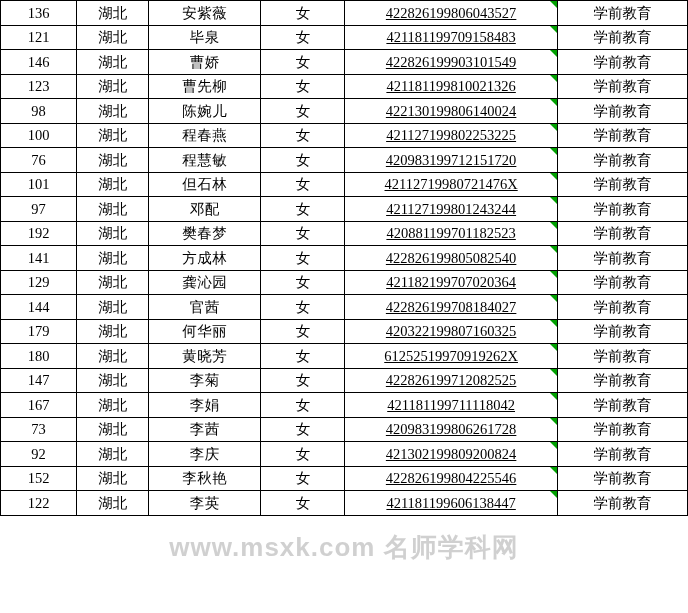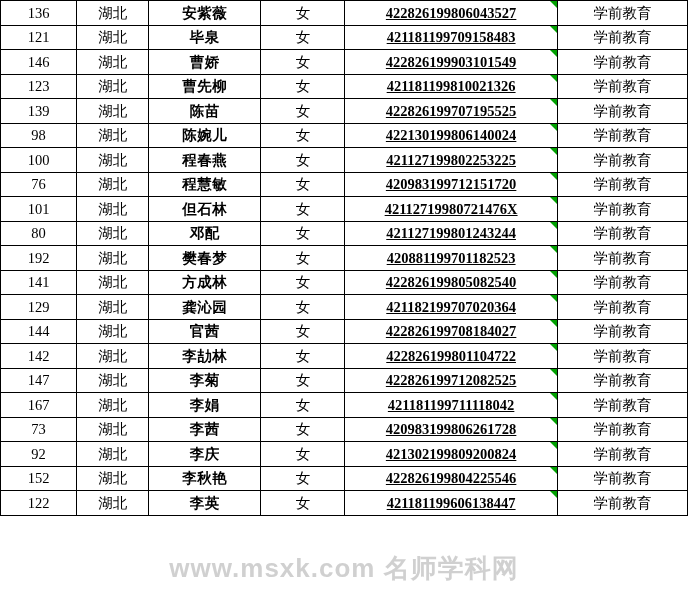--- a/index.html
+++ b/index.html
@@ -38,27 +38,25 @@
   }
   col.c-id    { width: 76px; }
   col.c-prov  { width: 72px; }
   col.c-name  { width: 112px; }
   col.c-sex   { width: 84px; }
   col.c-idno  { width: 212px; }
   col.c-major { width: 130px; }
 
   td.name-cell {
     letter-spacing: 0.5px;
-    font-weight: bold;
   }
   td.idno-cell {
     position: relative;
     font-family: "Liberation Serif", "DejaVu Serif", serif;
     font-size: 14.5px;
-    font-weight: bold;
   }
   td.idno-cell .idno-text {
     text-decoration: underline;
     text-underline-offset: 1px;
   }
   
   td.idno-cell .comment-flag {
     position: absolute;
     top: 0;
     right: 0;
@@ -70,21 +68,21 @@
   .watermark {
     position: absolute;
     left: 0;
     top: 0;
     width: 688px;
     height: 613px;
     pointer-events: none;
     display: flex;
     align-items: flex-end;
     justify-content: center;
-    padding-bottom: 27px;
+    padding-bottom: 48px;
     box-sizing: border-box;
   }
   .watermark span {
     font-family: "Liberation Sans", "DejaVu Sans", sans-serif;
     font-size: 26px;
     font-weight: bold;
     color: rgba(150, 150, 150, 0.45);
     letter-spacing: 1px;
     white-space: nowrap;
   }
@@ -129,28 +127,20 @@
         </tr>
         <tr>
           <td class="">123</td>
           <td class="">湖北</td>
           <td class="name-cell">曹先柳</td>
           <td class="">女</td>
           <td class="idno-cell"><span class="idno-text">421181199810021326</span><span class="comment-flag"></span></td>
           <td class="">学前教育</td>
         </tr>
         <tr>
-          <td class="">139</td>
-          <td class="">湖北</td>
-          <td class="name-cell">陈苗</td>
-          <td class="">女</td>
-          <td class="idno-cell"><span class="idno-text">422826199707195525</span><span class="comment-flag"></span></td>
-          <td class="">学前教育</td>
-        </tr>
-        <tr>
           <td class="">98</td>
           <td class="">湖北</td>
           <td class="name-cell">陈婉儿</td>
           <td class="">女</td>
           <td class="idno-cell"><span class="idno-text">422130199806140024</span><span class="comment-flag"></span></td>
           <td class="">学前教育</td>
         </tr>
         <tr>
           <td class="">100</td>
           <td class="">湖北</td>
@@ -169,21 +159,21 @@
         </tr>
         <tr>
           <td class="">101</td>
           <td class="">湖北</td>
           <td class="name-cell">但石林</td>
           <td class="">女</td>
           <td class="idno-cell"><span class="idno-text">42112719980721476X</span><span class="comment-flag"></span></td>
           <td class="">学前教育</td>
         </tr>
         <tr>
-          <td class="">80</td>
+          <td class="">97</td>
           <td class="">湖北</td>
           <td class="name-cell">邓配</td>
           <td class="">女</td>
           <td class="idno-cell"><span class="idno-text">421127199801243244</span><span class="comment-flag"></span></td>
           <td class="">学前教育</td>
         </tr>
         <tr>
           <td class="">192</td>
           <td class="">湖北</td>
           <td class="name-cell">樊春梦</td>
@@ -209,25 +199,33 @@
         </tr>
         <tr>
           <td class="">144</td>
           <td class="">湖北</td>
           <td class="name-cell">官茜</td>
           <td class="">女</td>
           <td class="idno-cell"><span class="idno-text">422826199708184027</span><span class="comment-flag"></span></td>
           <td class="">学前教育</td>
         </tr>
         <tr>
-          <td class="">142</td>
-          <td class="">湖北</td>
-          <td class="name-cell">李劼林</td>
-          <td class="">女</td>
-          <td class="idno-cell"><span class="idno-text">422826199801104722</span><span class="comment-flag"></span></td>
+          <td class="">179</td>
+          <td class="">湖北</td>
+          <td class="name-cell">何华丽</td>
+          <td class="">女</td>
+          <td class="idno-cell"><span class="idno-text">420322199807160325</span><span class="comment-flag"></span></td>
+          <td class="">学前教育</td>
+        </tr>
+        <tr>
+          <td class="">180</td>
+          <td class="">湖北</td>
+          <td class="name-cell">黄晓芳</td>
+          <td class="">女</td>
+          <td class="idno-cell"><span class="idno-text">61252519970919262X</span><span class="comment-flag"></span></td>
           <td class="">学前教育</td>
         </tr>
         <tr>
           <td class="">147</td>
           <td class="">湖北</td>
           <td class="name-cell">李菊</td>
           <td class="">女</td>
           <td class="idno-cell"><span class="idno-text">422826199712082525</span><span class="comment-flag"></span></td>
           <td class="">学前教育</td>
         </tr>

